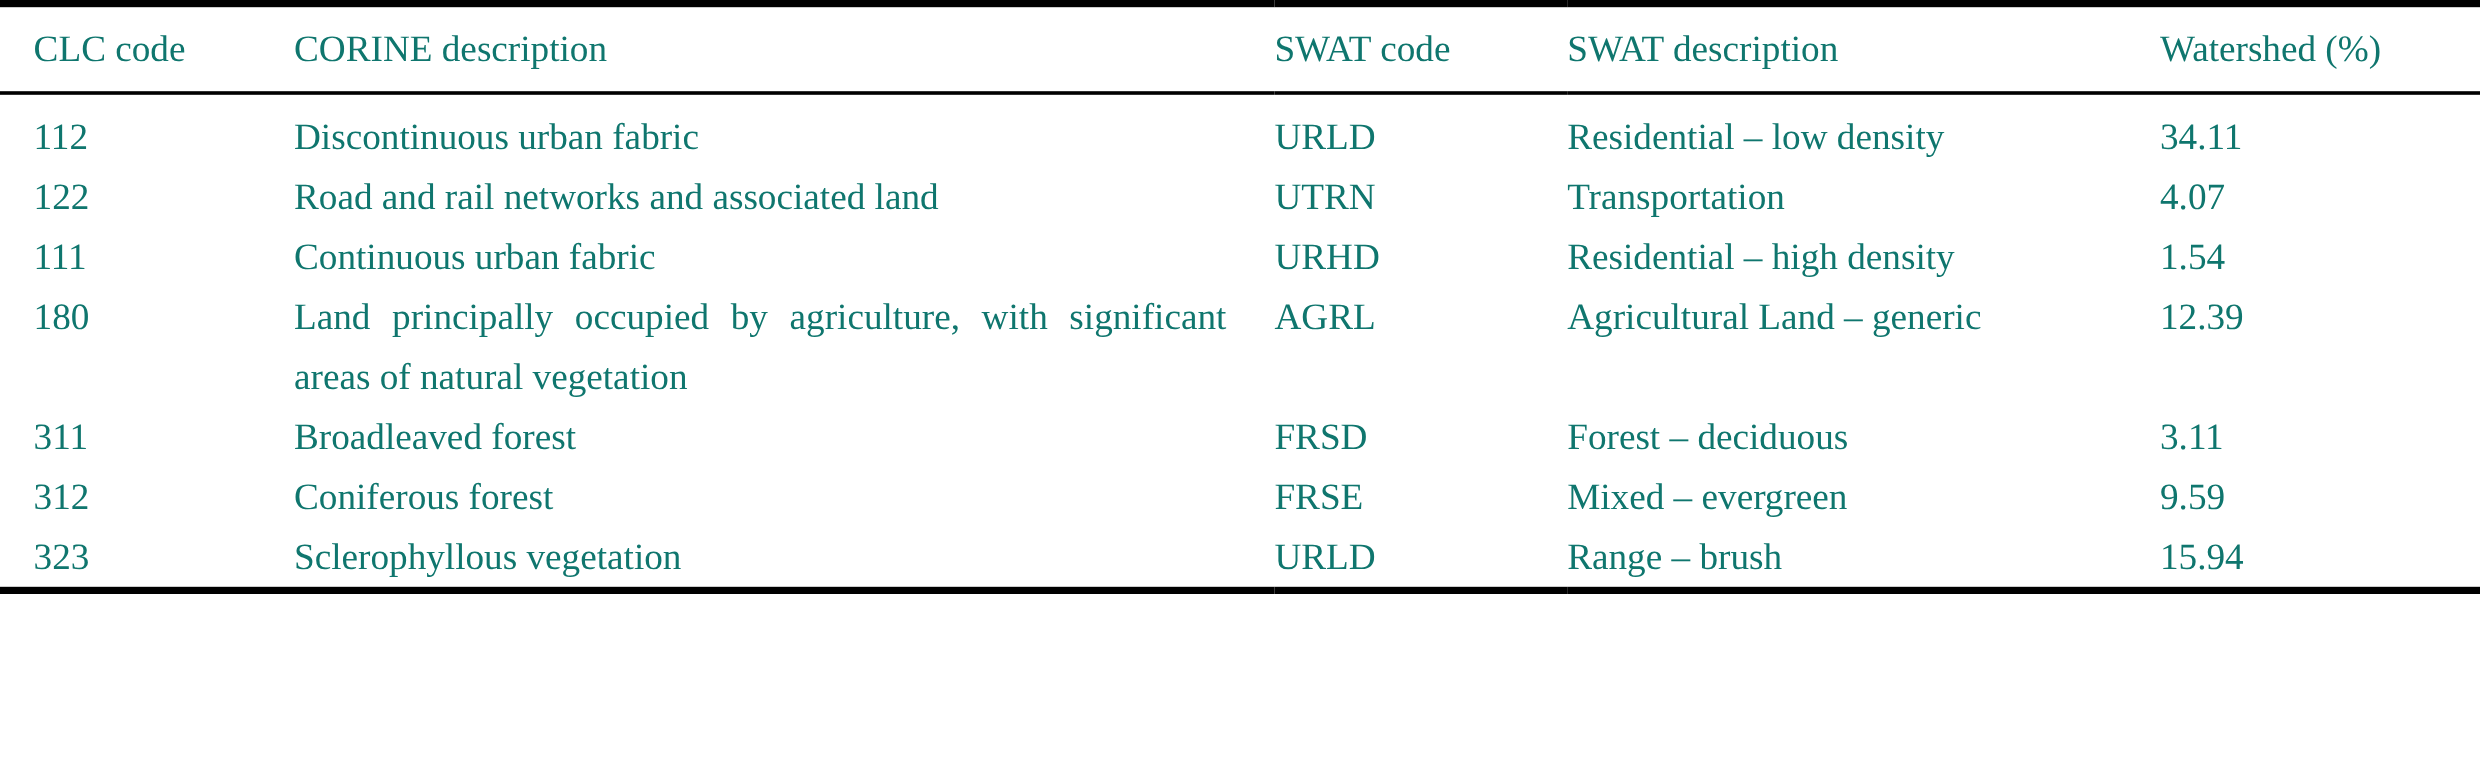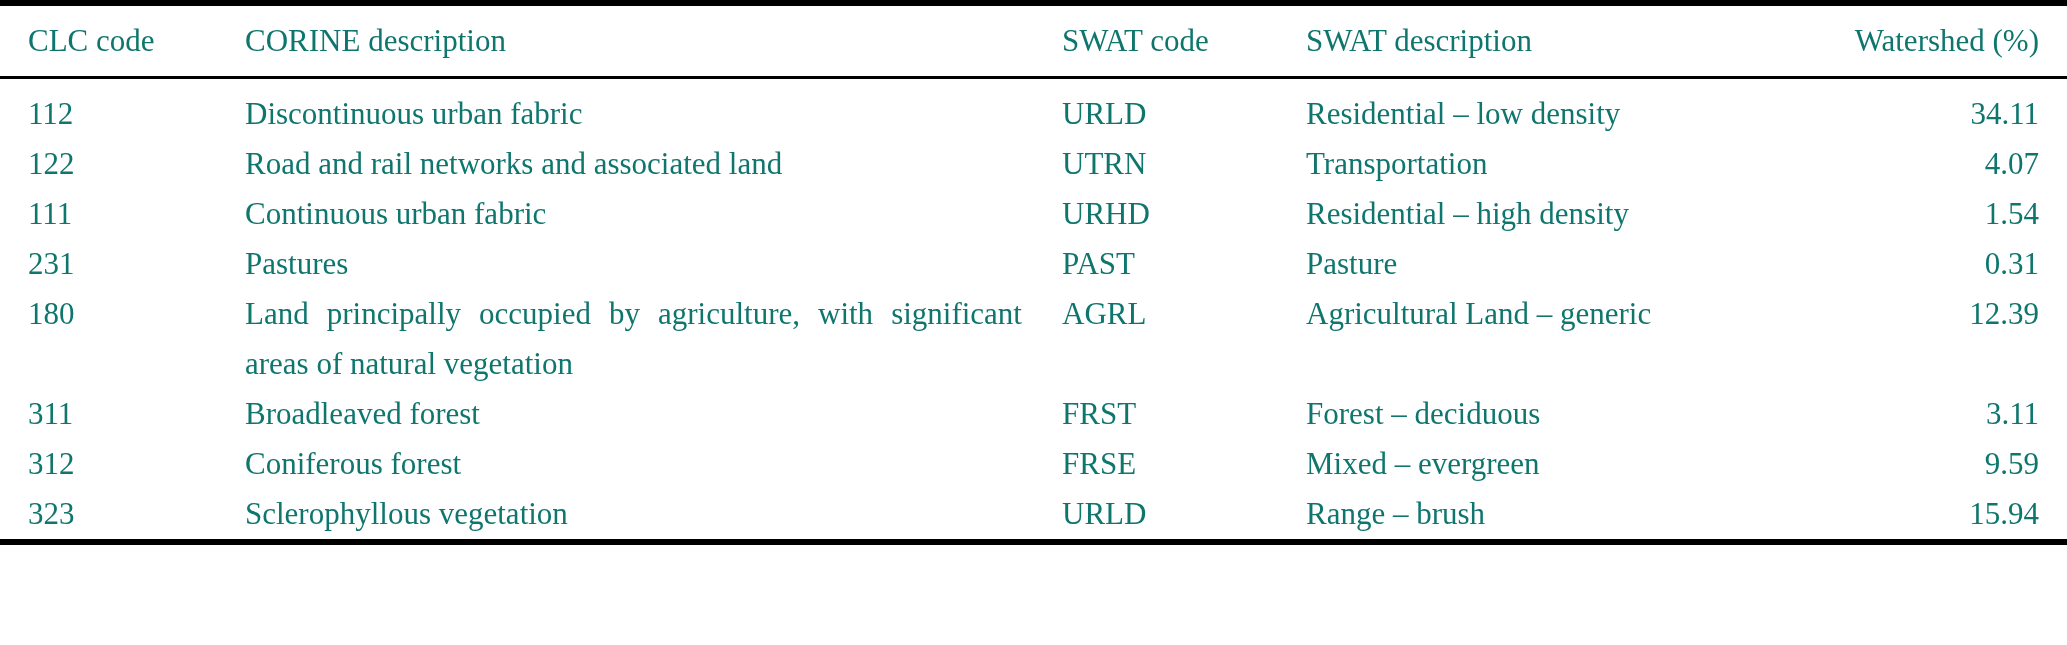--- a/index.html
+++ b/index.html
@@ -38,21 +38,21 @@
     vertical-align: top;
     line-height: 50px;
   }
   tbody tr:first-child td { padding-top: 10px; }
   .col-clc   { padding-left: 28px !important; }
   td.col-corine {
     text-align: justify;
     padding-right: 40px !important;
   }
   .col-watershed {
-    text-align: right;
+    text-align: left;
     padding-right: 28px !important;
     white-space: nowrap;
   }
 </style>
 </head>
 <body>
 
 <div class="page">
   <table class="paper-table">
     <colgroup>
@@ -87,37 +87,30 @@
     <td class="col-watershed">4.07</td>
   </tr>
         <tr>
     <td class="col-clc">111</td>
     <td class="col-corine">Continuous urban fabric</td>
     <td class="col-swatcode">URHD</td>
     <td class="col-swatdesc">Residential – high density</td>
     <td class="col-watershed">1.54</td>
   </tr>
         <tr>
-    <td class="col-clc">231</td>
-    <td class="col-corine">Pastures</td>
-    <td class="col-swatcode">PAST</td>
-    <td class="col-swatdesc">Pasture</td>
-    <td class="col-watershed">0.31</td>
-  </tr>
-        <tr>
     <td class="col-clc">180</td>
     <td class="col-corine">Land principally occupied by agriculture, with significant areas of natural vegetation</td>
     <td class="col-swatcode">AGRL</td>
     <td class="col-swatdesc">Agricultural Land – generic</td>
     <td class="col-watershed">12.39</td>
   </tr>
         <tr>
     <td class="col-clc">311</td>
     <td class="col-corine">Broadleaved forest</td>
-    <td class="col-swatcode">FRST</td>
+    <td class="col-swatcode">FRSD</td>
     <td class="col-swatdesc">Forest – deciduous</td>
     <td class="col-watershed">3.11</td>
   </tr>
         <tr>
     <td class="col-clc">312</td>
     <td class="col-corine">Coniferous forest</td>
     <td class="col-swatcode">FRSE</td>
     <td class="col-swatdesc">Mixed – evergreen</td>
     <td class="col-watershed">9.59</td>
   </tr>

